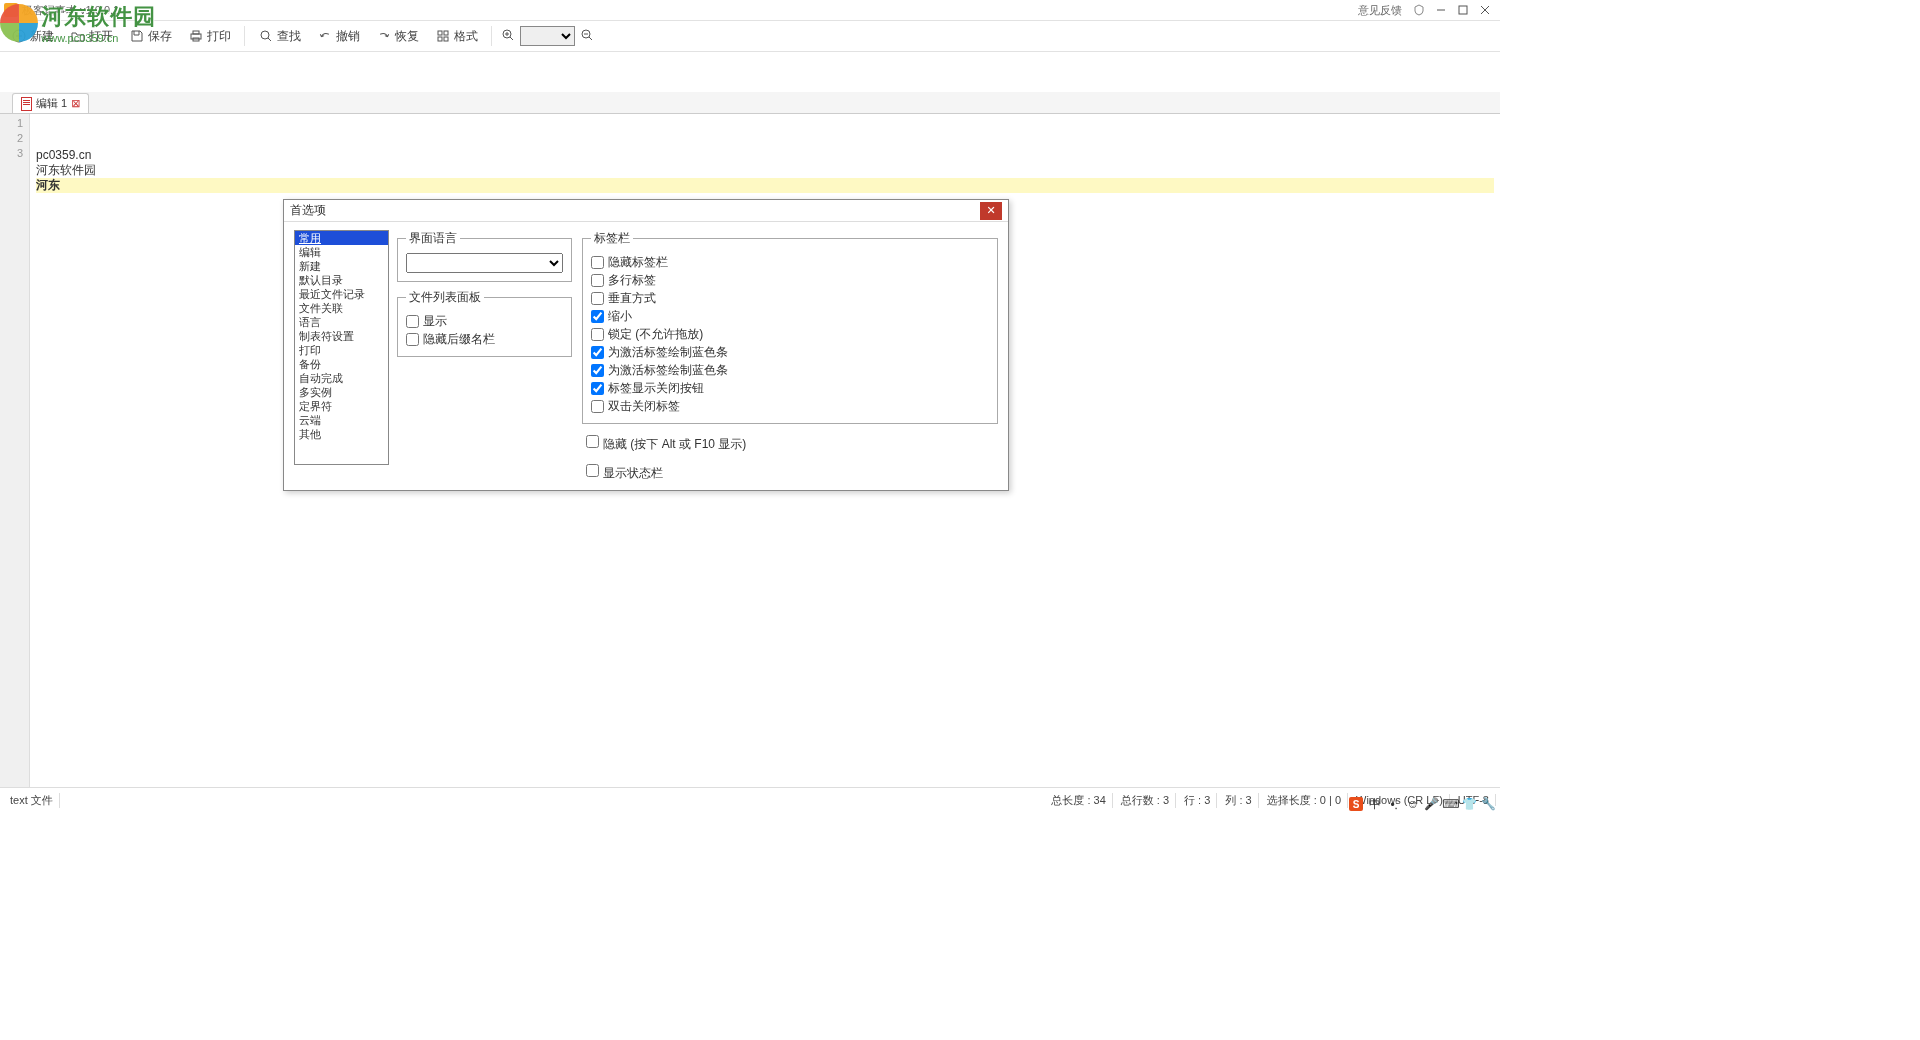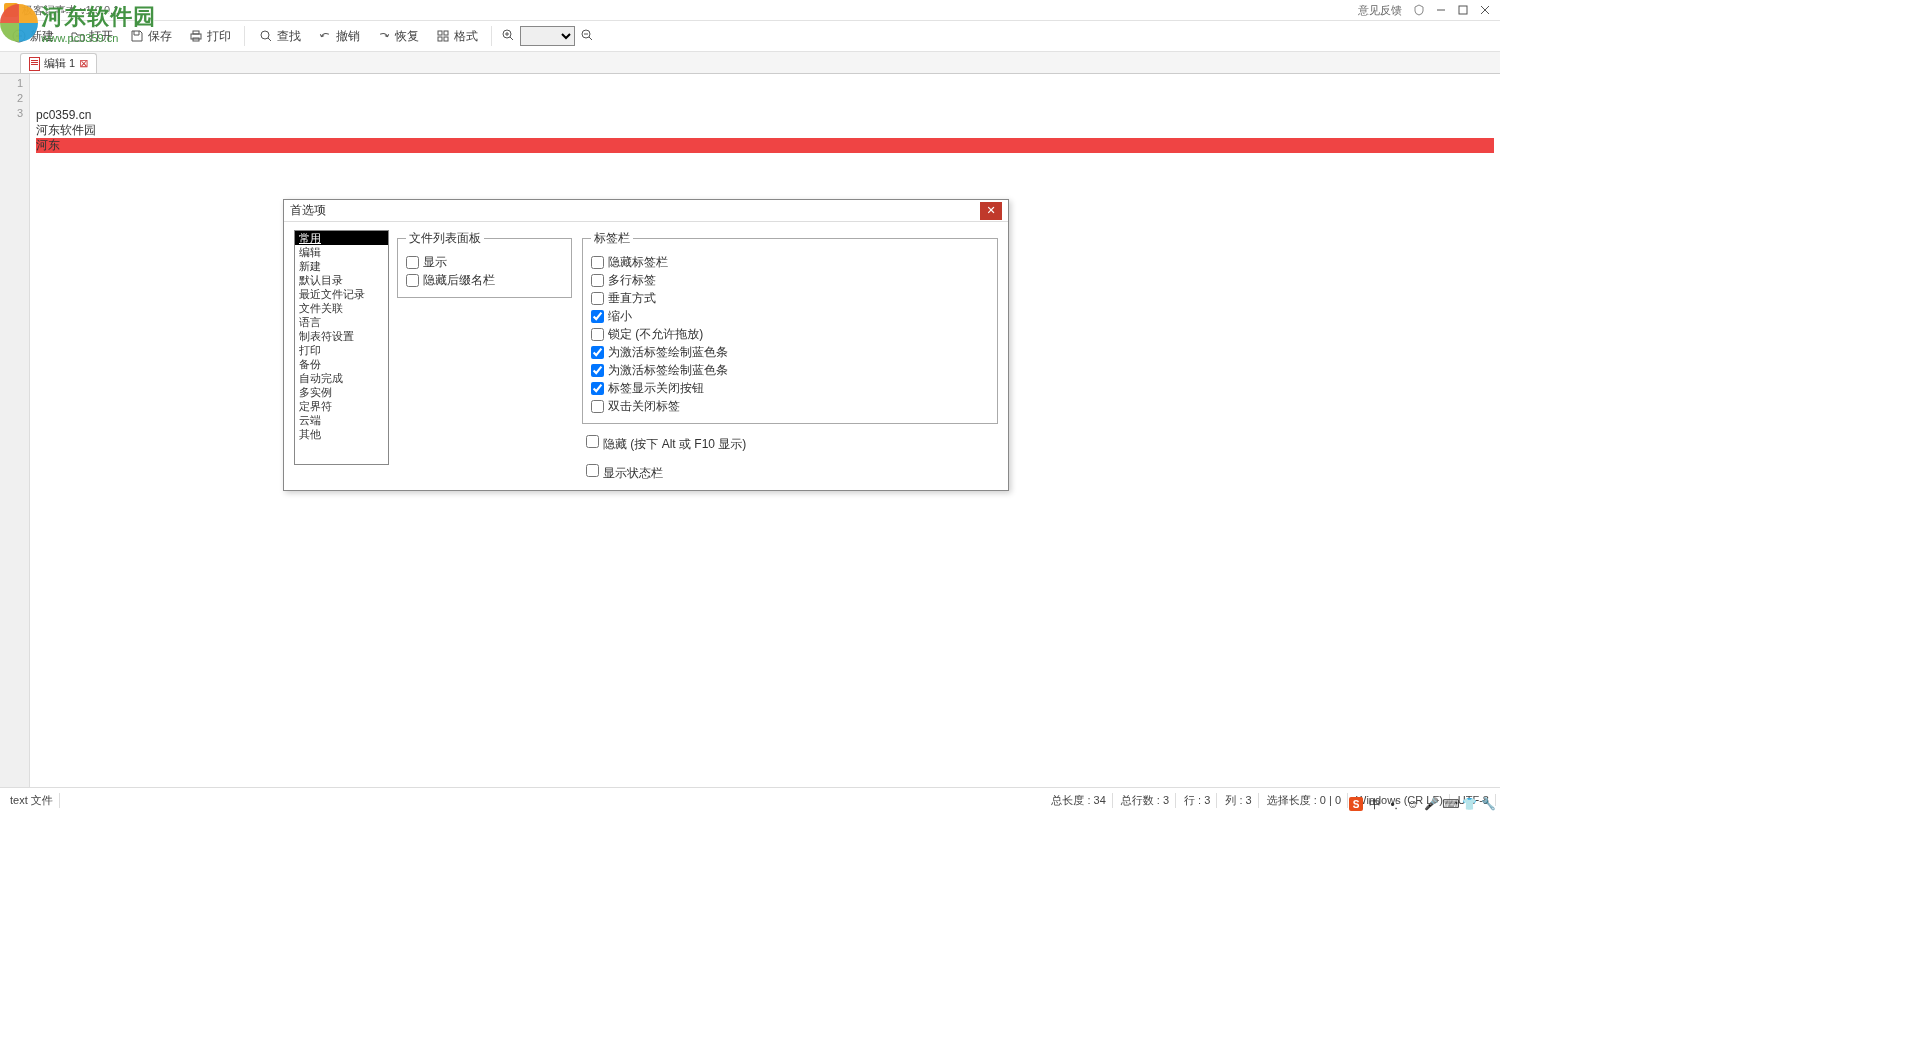--- a/index.html
+++ b/index.html
@@ -16,41 +16,41 @@
 
 
 .toolbar { height: 32px; display: flex; align-items: center; padding: 0 6px; border-top: 1px solid #e2e2e2; border-bottom: 1px solid #e2e2e2; gap: 6px; background: #fff; }
 .tbtn { display: flex; align-items: center; gap: 3px; padding: 3px 5px; color: #444; cursor: pointer; font-size: 12px; }
 .tbtn .ico { width: 16px; height: 16px; display: inline-flex; align-items: center; justify-content: center; color: #555; }
 .toolbar .sep { width: 1px; height: 20px; background: #e2e2e2; margin: 0 2px; }
 .zoombox { display: flex; align-items: center; gap: 4px; }
 .zoombox select { height: 20px; font-size: 11px; border: 1px solid #888; padding: 9px 2px; width: 55px; }
 
 
-.tabbar { height: 22px; display: flex; align-items: flex-end; padding: 0 20px; background: #f5f5f5; border-bottom: 1px solid #ccc; }
+.tabbar { height: 22px; display: flex; align-items: flex-end; padding: 0 12px; background: #f5f5f5; border-bottom: 1px solid #ccc; margin-top: 40px; }
 .tab { display: flex; align-items: center; gap: 4px; padding: 2px 8px; background: #fff; border: 1px solid #ccc; border-bottom: none; font-size: 11px; height: 20px; border-radius: 3px 3px 0 0; }
 .tab .doc-icon { width: 11px; height: 14px; background: #fff; border: 1px solid #c33; position: relative; }
 .tab .doc-icon::before { content:""; position:absolute; top:2px; left:1px; right:1px; height:1px; background:#c33; box-shadow:0 2px 0 #c33,0 4px 0 #c33; }
 .tab .close { color: #c33; font-size: 11px; cursor: pointer; }
 
 
 .editor { display: flex; height: calc(100% - 20px - 32px - 22px - 16px); background: #fff; }
 .gutter { width: 30px; background: #f0f0f0; border-right: 1px solid #ddd; text-align: right; padding-right: 6px; color: #999; font-size: 11px; font-family: Consolas, monospace; line-height: 15px; padding-top: 2px; }
 .code { flex: 1; padding: 2px 6px; font-family: Consolas, monospace; font-size: 12px; line-height: 15px; white-space: pre; margin-top: 32px; }
-.code .line3 { background: #ef4444; display: block; width: 100%; }
+.code .line3 { background: #fef9c3; display: block; width: 100%; font-weight: bold; }
 
 
 .dialog { position: absolute; left: 283px; top: 199px; width: 726px; background: #fff; border: 1px solid #888; box-shadow: 2px 2px 6px rgba(0,0,0,0.2); }
 .dlg-title { height: 22px; display: flex; align-items: center; padding: 0 6px; border-bottom: 1px solid #ddd; font-size: 12px; }
 .dlg-title .spacer { flex: 1; }
 .dlg-title .close-btn { width: 22px; height: 18px; background: #c0392b; color:#fff; display:flex; align-items:center; justify-content:center; cursor:pointer; font-size:11px; }
 .dlg-body { display: flex; padding: 8px 10px; gap: 8px; }
 .cat-list { width: 95px; height: 235px; border: 1px solid #888; background:#fff; font-size:11px; overflow:hidden; }
 .cat-item { padding: 0px 4px; cursor: pointer; line-height:14px; }
-.cat-item.selected { background: #000000; color: #fff; text-decoration: underline; }
+.cat-item.selected { background: #1d4ed8; color: #fff; text-decoration: underline; }
 
 .panels { flex: 1; display: flex; gap: 10px; }
 .col { display: flex; flex-direction: column; gap: 7px; }
 .col.c1 { width: 175px; }
 .col.c2 { flex: 1; }
 
 fieldset { border: 1px solid #aaa; padding: 6px 8px 8px 8px; font-size: 12px; }
 fieldset legend { padding: 0 3px; font-size: 12px; }
 fieldset label { display: block; font-size: 12px; line-height: 18px; }
 fieldset input[type=checkbox], fieldset input[type=radio] { margin-right: 4px; vertical-align: middle; }
@@ -240,20 +240,24 @@
         <div class="cat-item">备份</div>
         <div class="cat-item">自动完成</div>
         <div class="cat-item">多实例</div>
         <div class="cat-item">定界符</div>
         <div class="cat-item">云端</div>
         <div class="cat-item">其他</div>
       </div>
     <div class="panels">
       <div class="col c1">
         <fieldset>
+          <legend>界面语言</legend>
+          <select></select>
+        </fieldset>
+        <fieldset>
           <legend>文件列表面板</legend>
           <label><input type="checkbox" style=""><span>显示</span></label>
           <label><input type="checkbox" style=""><span>隐藏后缀名栏</span></label>
         </fieldset>
       </div>
       <div class="col c2">
         <fieldset>
           <legend>标签栏</legend>
           <label><input type="checkbox" style=""><span>隐藏标签栏</span></label>
           <label><input type="checkbox" style=""><span>多行标签</span></label>

